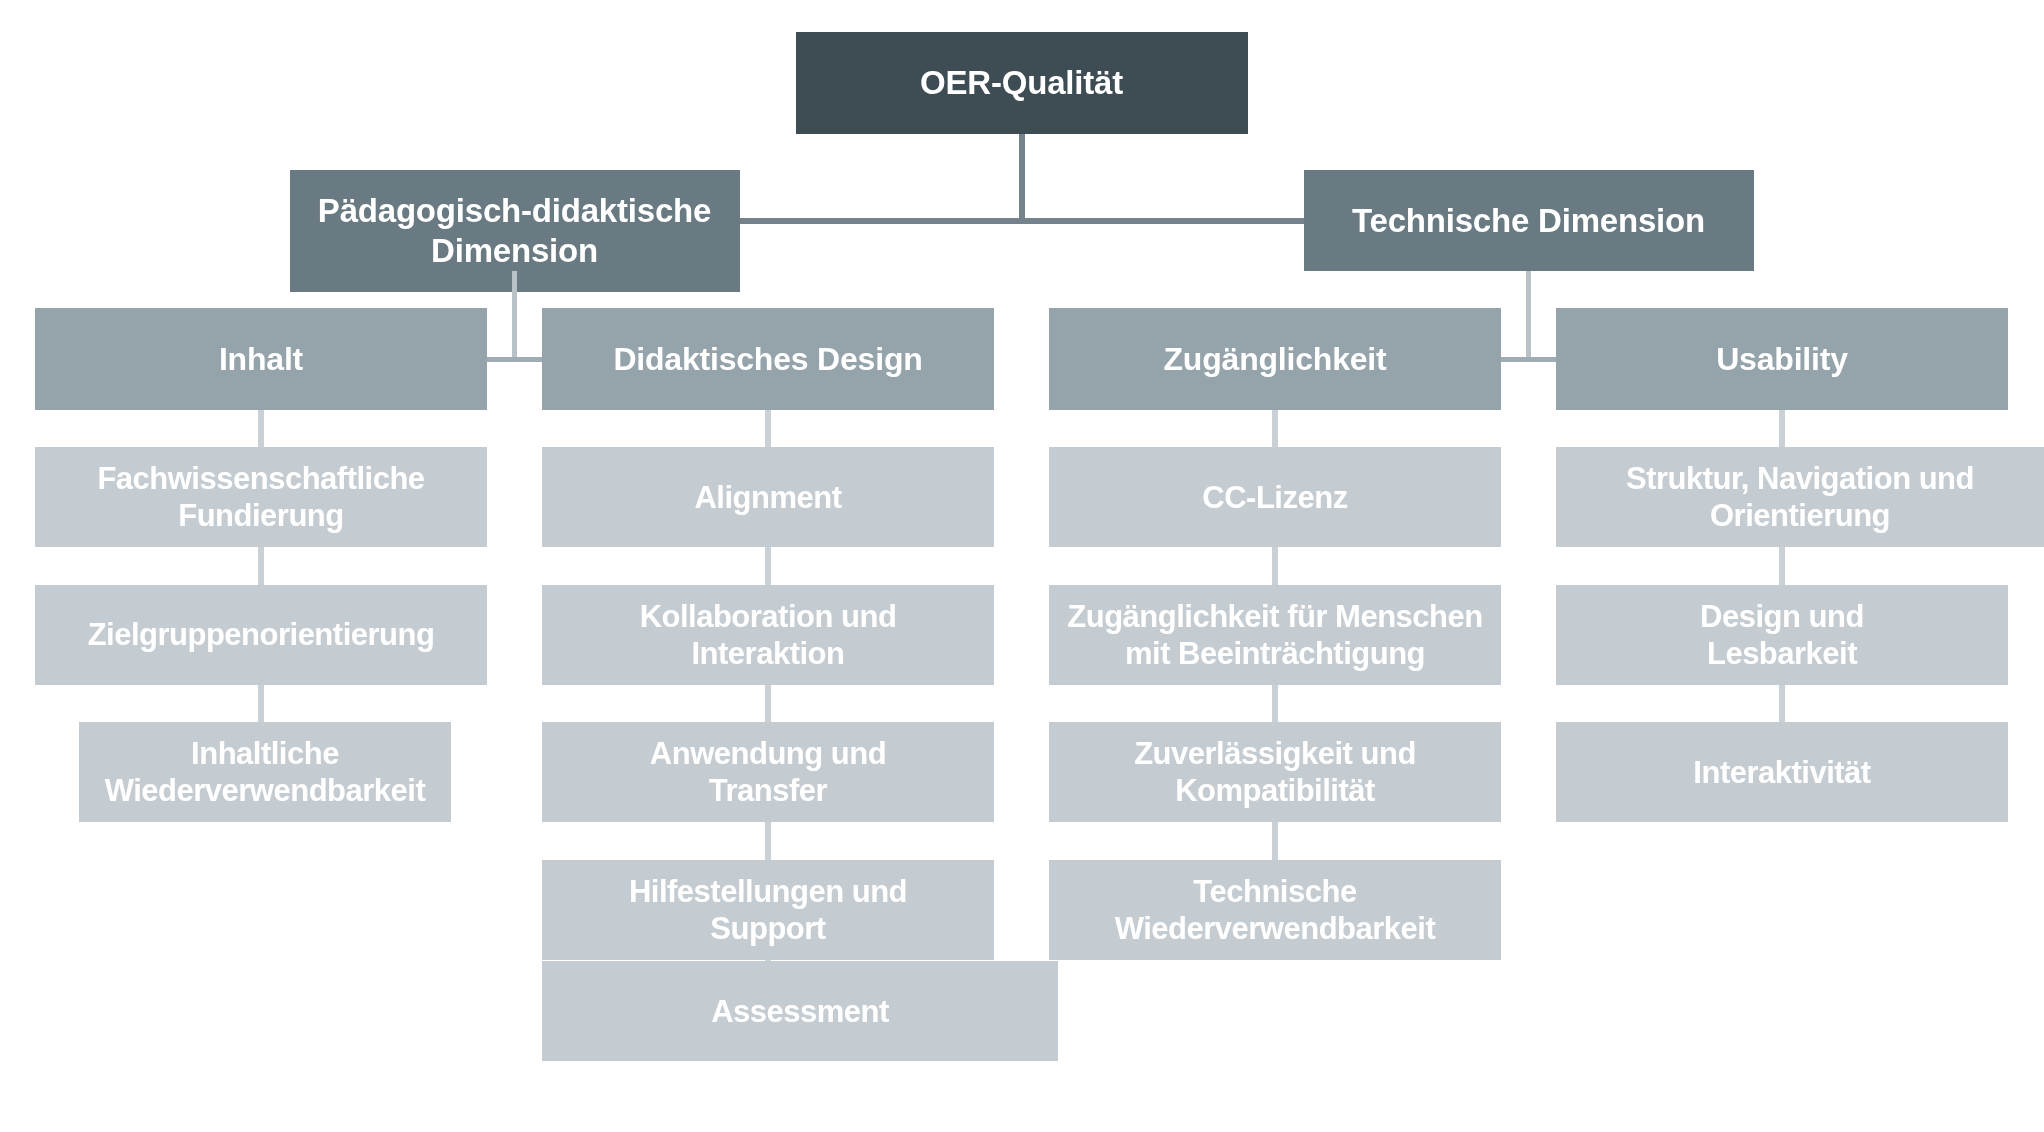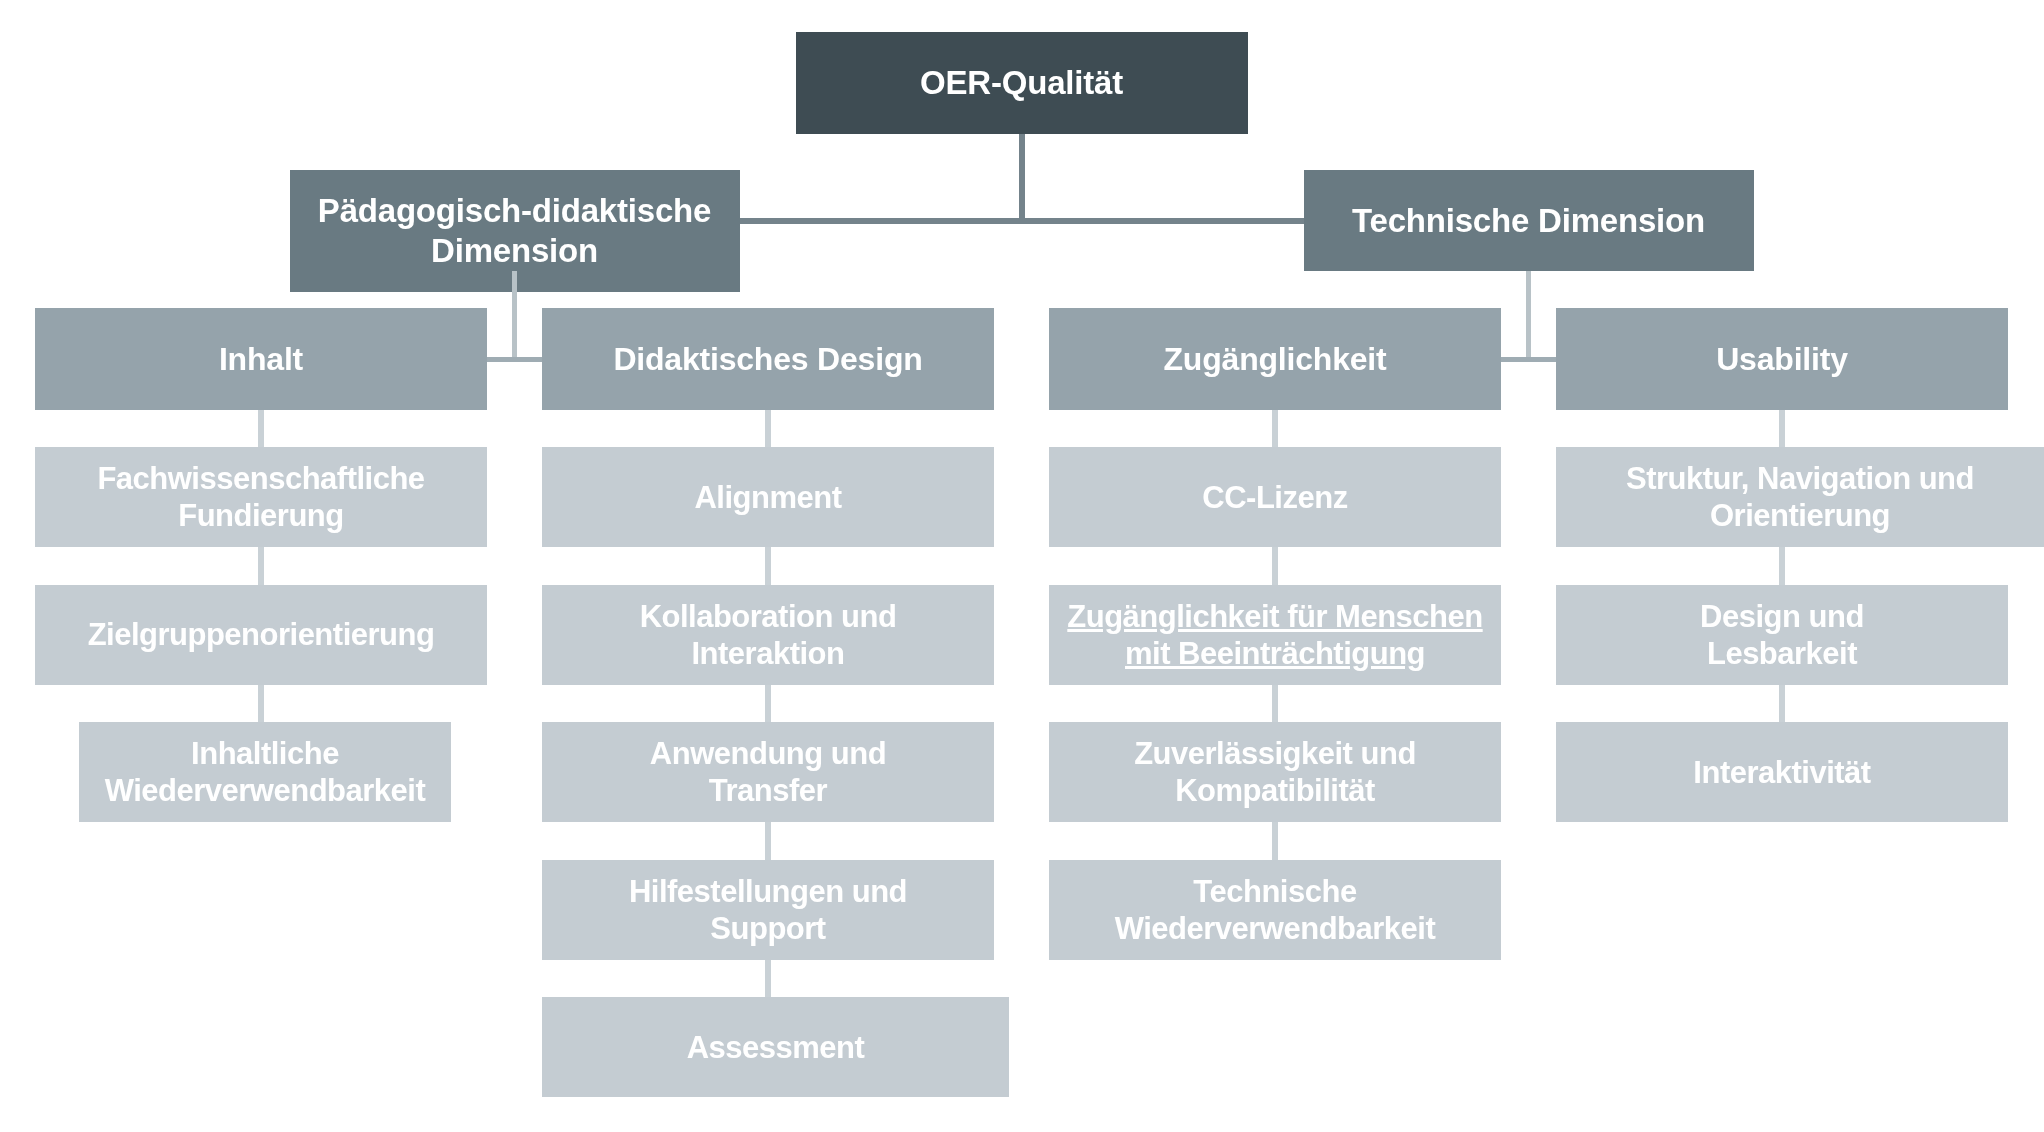--- a/index.html
+++ b/index.html
@@ -67,29 +67,29 @@
     <div class="connector light" style="left: 765px; top: 547px; width: 6px; height: 37.5px;"></div>
     <div class="node leaf" style="left: 542px; top: 584.5px; width: 452px; height: 100px;">Kollaboration und
 Interaktion</div>
     <div class="connector light" style="left: 765px; top: 684.5px; width: 6px; height: 37.5px;"></div>
     <div class="node leaf" style="left: 542px; top: 722px; width: 452px; height: 100px;">Anwendung und
 Transfer</div>
     <div class="connector light" style="left: 765px; top: 822px; width: 6px; height: 37.5px;"></div>
     <div class="node leaf" style="left: 542px; top: 859.5px; width: 452px; height: 100px;">Hilfestellungen und
 Support</div>
     <div class="connector light" style="left: 765px; top: 959.5px; width: 6px; height: 37.5px;"></div>
-    <div class="node leaf" style="left: 542px; top: 997px; width: 467px; height: 100px; text-align: center;">Assessment</div>
+    <div class="node leaf" style="left: 542px; top: 961px; width: 516px; height: 100px; text-align: center;">Assessment</div>
     <div class="node dimension" style="left: 1303.5px; top: 170px; width: 450px; height: 101px;">Technische Dimension</div>
     <div class="connector mid" style="left: 1526px; top: 271px; width: 5px; height: 90.5px;"></div>
     <div class="connector catbar" style="left: 1501px; top: 356.5px; width: 55px; height: 5px;"></div>
     <div class="node category" style="left: 1049px; top: 308px; width: 452px; height: 102px;">Zugänglichkeit</div>
     <div class="connector light" style="left: 1272px; top: 410px; width: 6px; height: 37px;"></div>
     <div class="node leaf" style="left: 1049px; top: 447px; width: 452px; height: 100px;">CC-Lizenz</div>
     <div class="connector light" style="left: 1272px; top: 547px; width: 6px; height: 37.5px;"></div>
-    <div class="node leaf" style="left: 1049px; top: 584.5px; width: 452px; height: 100px; text-decoration: underline;">Zugänglichkeit für Menschen
+    <div class="node leaf" style="left: 1049px; top: 584.5px; width: 452px; height: 100px;">Zugänglichkeit für Menschen
 mit Beeinträchtigung</div>
     <div class="connector light" style="left: 1272px; top: 684.5px; width: 6px; height: 37.5px;"></div>
     <div class="node leaf" style="left: 1049px; top: 722px; width: 452px; height: 100px; text-align: center;">Zuverlässigkeit und
 Kompatibilität</div>
     <div class="connector light" style="left: 1272px; top: 822px; width: 6px; height: 37.5px;"></div>
     <div class="node leaf" style="left: 1049px; top: 859.5px; width: 452px; height: 100px;">Technische
 Wiederverwendbarkeit</div>
     <div class="node category" style="left: 1556px; top: 308px; width: 452px; height: 102px;">Usability</div>
     <div class="connector light" style="left: 1779px; top: 410px; width: 6px; height: 37px;"></div>
     <div class="node leaf" style="left: 1556px; top: 447px; width: 488px; height: 100px;">Struktur, Navigation und

